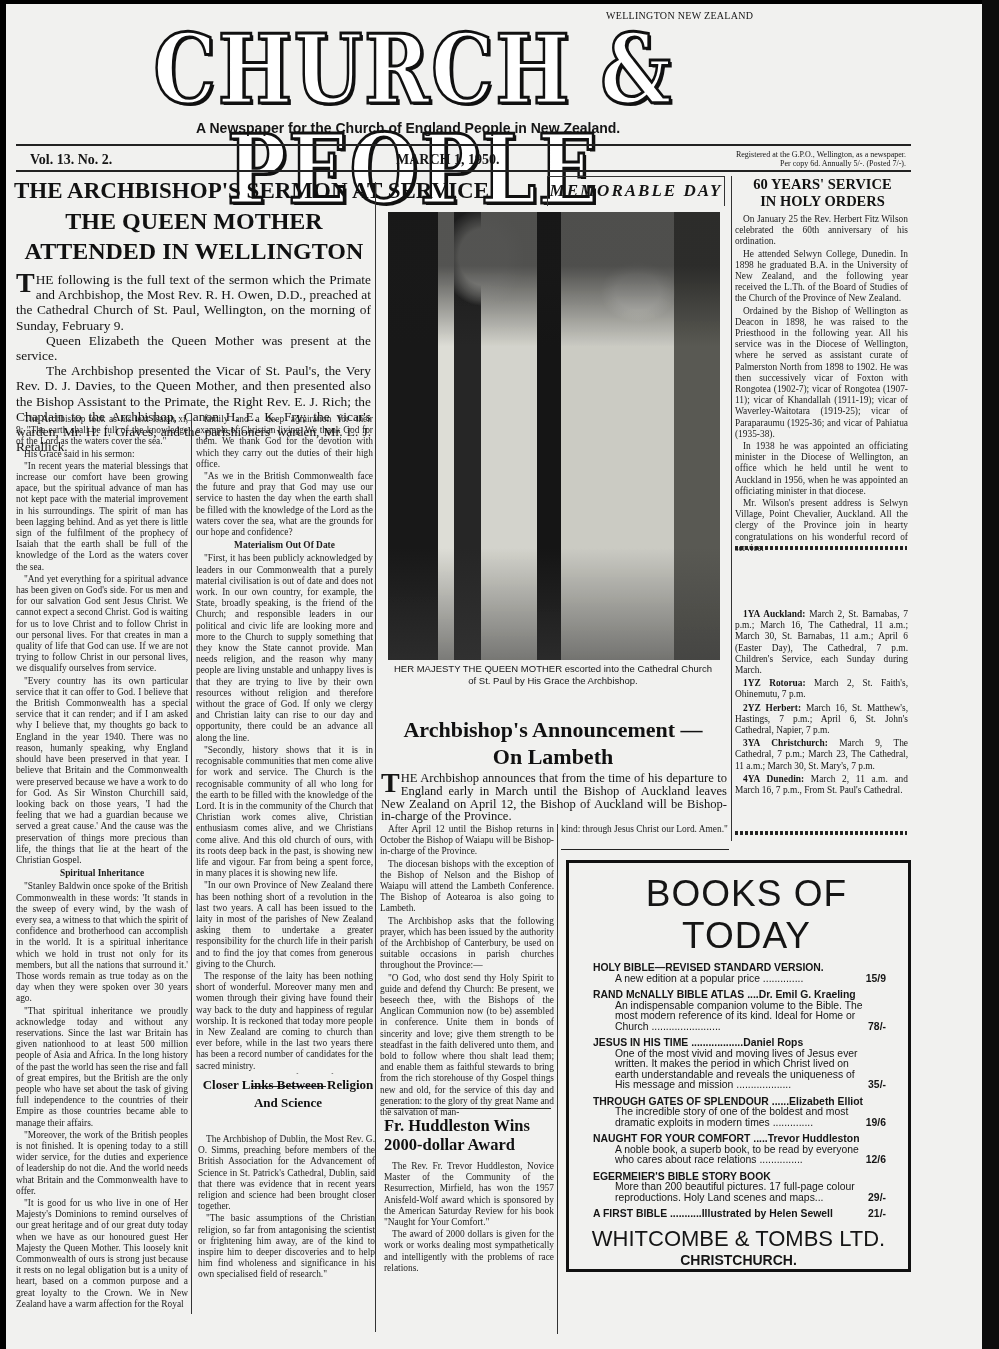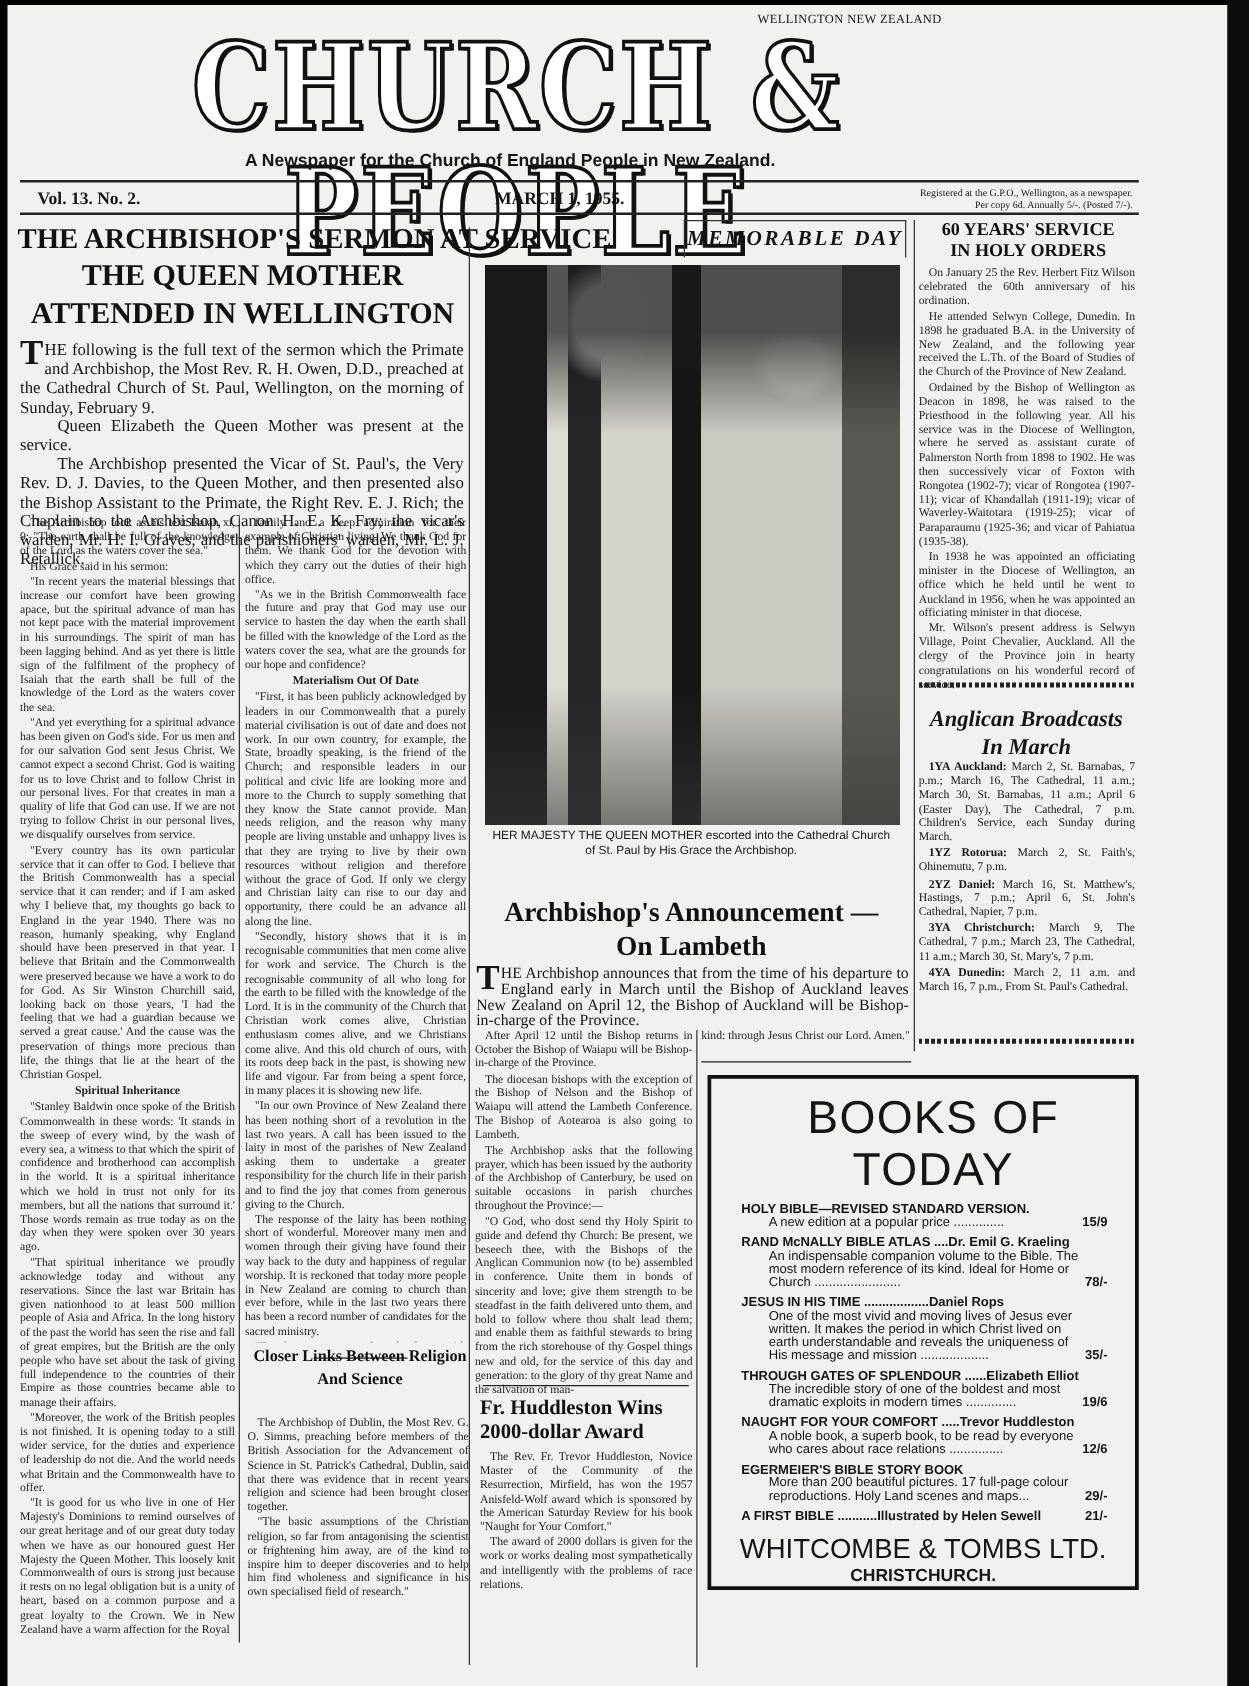--- a/index.html
+++ b/index.html
@@ -57,21 +57,21 @@
 </head>
 <body>
 
 <div id="page">
 
   <div class="abs masthead-top-note" style="left:600px;top:6px;font-size:10px;">WELLINGTON NEW ZEALAND</div>
   <div class="abs masthead-title">CHURCH &amp; PEOPLE</div>
   <div class="abs masthead-sub">A Newspaper for the Church of England People in New Zealand.</div>
   <div class="abs rule" style="left:10px;top:140px;width:895px;"></div>
   <div class="abs issue-line" style="left:24px;">Vol. 13.  No. 2.</div>
-  <div class="abs issue-line" style="left:390px;">MARCH 1, 1955.</div>
+  <div class="abs issue-line" style="left:390px;">MARCH 1, 1950.</div>
   <div class="abs reg-note">
     <div>Registered at the G.P.O., Wellington, as a newspaper.</div>
     <div>Per copy 6d. Annually 5/-. (Posted 7/-).</div>
   </div>
   <div class="abs rule" style="left:10px;top:166px;width:895px;"></div>
 
   <div class="abs h-main" style="left:8px;top:174px;width:530px;font-size:23px;text-align:left;">THE ARCHBISHOP'S SERMON AT SERVICE</div>
   <div class="abs h-main" style="left:8px;top:204px;width:360px;font-size:24px;">THE QUEEN MOTHER</div>
   <div class="abs h-main" style="left:8px;top:234px;width:360px;font-size:24px;">ATTENDED IN WELLINGTON</div>
 
@@ -159,28 +159,24 @@
   </div>
   <div class="abs col-text" style="left:729px;top:210px;width:173px;">
     <p>On January 25 the Rev. Herbert Fitz Wilson celebrated the 60th anniversary of his ordination.</p>
     <p>He attended Selwyn College, Dunedin. In 1898 he graduated B.A. in the University of New Zealand, and the following year received the L.Th. of the Board of Studies of the Church of the Province of New Zealand.</p>
     <p>Ordained by the Bishop of Wellington as Deacon in 1898, he was raised to the Priesthood in the following year. All his service was in the Diocese of Wellington, where he served as assistant curate of Palmerston North from 1898 to 1902. He was then successively vicar of Foxton with Rongotea (1902-7); vicar of Rongotea (1907-11); vicar of Khandallah (1911-19); vicar of Waverley-Waitotara (1919-25); vicar of Paraparaumu (1925-36; and vicar of Pahiatua (1935-38).</p>
     <p>In 1938 he was appointed an officiating minister in the Diocese of Wellington, an office which he held until he went to Auckland in 1956, when he was appointed an officiating minister in that diocese.</p>
     <p>Mr. Wilson's present address is Selwyn Village, Point Chevalier, Auckland. All the clergy of the Province join in hearty congratulations on his wonderful record of service.</p>
   </div>
 
   <div class="abs wavy" style="left:729px;top:542px;width:172px;"></div>
-  <div class="abs broadcasts-title" style="left:729px;top:560px;width:172px;">
-    <div>Anglican Broadcasts</div>
-    <div>In March</div>
-  </div>
   <div class="abs" style="left:729px;top:605px;width:173px;">
     <div class="bc-item"><b>1YA Auckland:</b><span> March 2, St. Barnabas, 7 p.m.; March 16, The Cathedral, 11 a.m.; March 30, St. Barnabas, 11 a.m.; April 6 (Easter Day), The Cathedral, 7 p.m. Children's Service, each Sunday during March.</span></div>
     <div class="bc-item"><b>1YZ Rotorua:</b><span> March 2, St. Faith's, Ohinemutu, 7 p.m.</span></div>
-    <div class="bc-item"><b>2YZ Daniel:</b><span> March 16, St. Matthew's, Hastings, 7 p.m.; April 6, St. John's Cathedral, Napier, 7 p.m.</span></div>
+    <div class="bc-item"><b>2YZ Herbert:</b><span> March 16, St. Matthew's, Hastings, 7 p.m.; April 6, St. John's Cathedral, Napier, 7 p.m.</span></div>
     <div class="bc-item"><b>3YA Christchurch:</b><span> March 9, The Cathedral, 7 p.m.; March 23, The Cathedral, 11 a.m.; March 30, St. Mary's, 7 p.m.</span></div>
     <div class="bc-item"><b>4YA Dunedin:</b><span> March 2, 11 a.m. and March 16, 7 p.m., From St. Paul's Cathedral.</span></div>
   </div>
   <div class="abs wavy" style="left:729px;top:827px;width:172px;"></div>
 
   <div class="abs books-box" style="left:560px;top:856px;width:345px;height:412px;">
     <div class="books-title" style="margin-top:10px;">BOOKS OF TODAY</div>
     <div style="padding:6px 8px 0 24px;">
       <div class="book">
         <div class="book-head">HOLY BIBLE—REVISED STANDARD VERSION.</div>

